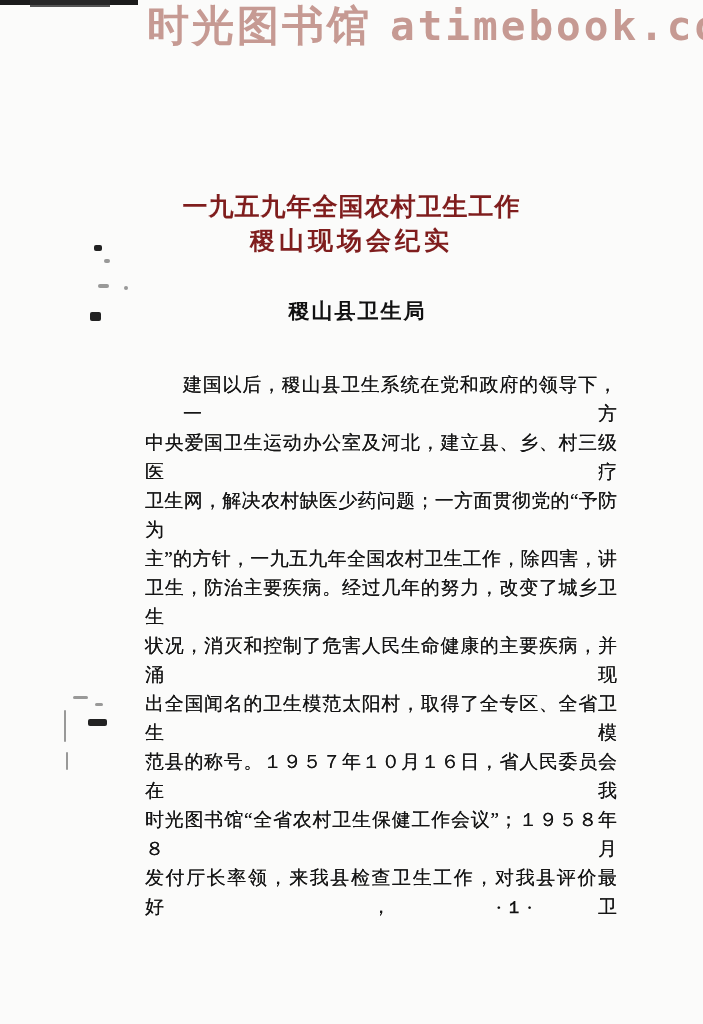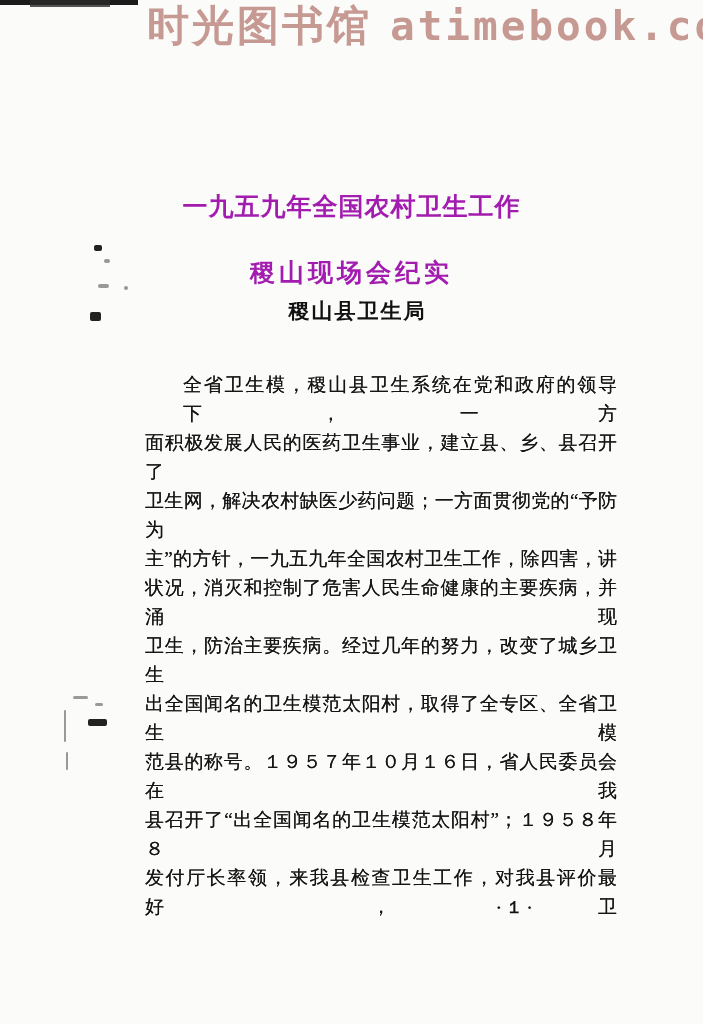--- a/index.html
+++ b/index.html
@@ -30,24 +30,24 @@
     font-size:42px;letter-spacing:3px;
   }
   .watermark .wm-latin{
     font-family:"DejaVu Sans Mono","Liberation Mono",monospace;
     font-size:41px;letter-spacing:3px;margin-left:18px;
   }
   
   .doc-title{
     position:absolute;left:0;width:100%;
     text-align:center;font-weight:bold;
-    font-size:25px;color:#a21caf;
+    font-size:25px;color:#7f1d1d;
   }
   .doc-title.l1{top:190px;letter-spacing:1px;}
-  .doc-title.l2{top:256px;letter-spacing:4px;}
+  .doc-title.l2{top:224px;letter-spacing:4px;}
   .author{
     position:absolute;top:297px;left:0;width:100%;
     text-align:center;font-weight:bold;
     font-size:21px;letter-spacing:2px;color:#111;padding-left:6px;
   }
   
   .body-text{
     position:absolute;top:370px;left:145px;width:472px;
     font-size:19px;line-height:29px;
     text-shadow:0 0 .5px #333;
@@ -76,29 +76,29 @@
   <div class="watermark">
     <span class="wm-cjk">时光图书馆</span><span class="wm-latin">atimebook.co</span>
   </div>
 
   <div class="doc-title l1">一九五九年全国农村卫生工作</div>
   <div class="doc-title l2">稷山现场会纪实</div>
 
   <div class="author">稷山县卫生局</div>
 
   <div class="body-text">
-    <div class="body-line indent">全省卫生模，稷山县卫生系统在党和政府的领导下，一方</div>
-    <div class="body-line">面积极发展人民的医药卫生事业，建立县、乡、县召开了</div>
+    <div class="body-line indent">建国以后，稷山县卫生系统在党和政府的领导下，一方</div>
+    <div class="body-line">中央爱国卫生运动办公室及河北，建立县、乡、村三级医疗</div>
     <div class="body-line">卫生网，解决农村缺医少药问题；一方面贯彻党的“予防为</div>
     <div class="body-line">主”的方针，一九五九年全国农村卫生工作，除四害，讲</div>
+    <div class="body-line">卫生，防治主要疾病。经过几年的努力，改变了城乡卫生</div>
     <div class="body-line">状况，消灭和控制了危害人民生命健康的主要疾病，并涌现</div>
-    <div class="body-line">卫生，防治主要疾病。经过几年的努力，改变了城乡卫生</div>
     <div class="body-line">出全国闻名的卫生模范太阳村，取得了全专区、全省卫生模</div>
     <div class="body-line">范县的称号。１９５７年１０月１６日，省人民委员会在我</div>
-    <div class="body-line">县召开了“出全国闻名的卫生模范太阳村”；１９５８年８月</div>
+    <div class="body-line">时光图书馆“全省农村卫生保健工作会议”；１９５８年８月</div>
     <div class="body-line">发付厅长率领，来我县检查卫生工作，对我县评价最好，卫</div>
 
   </div>
 
   <div class="page-number">·１·</div>
 
   <div class="ink" style="left:94px;top:245px;width:8px;height:6px;"></div>
   <div class="ink faint" style="left:104px;top:259px;width:6px;height:4px;"></div>
   <div class="ink faint" style="left:98px;top:284px;width:11px;height:4px;"></div>
   <div class="ink faint" style="left:124px;top:286px;width:4px;height:4px;"></div>

